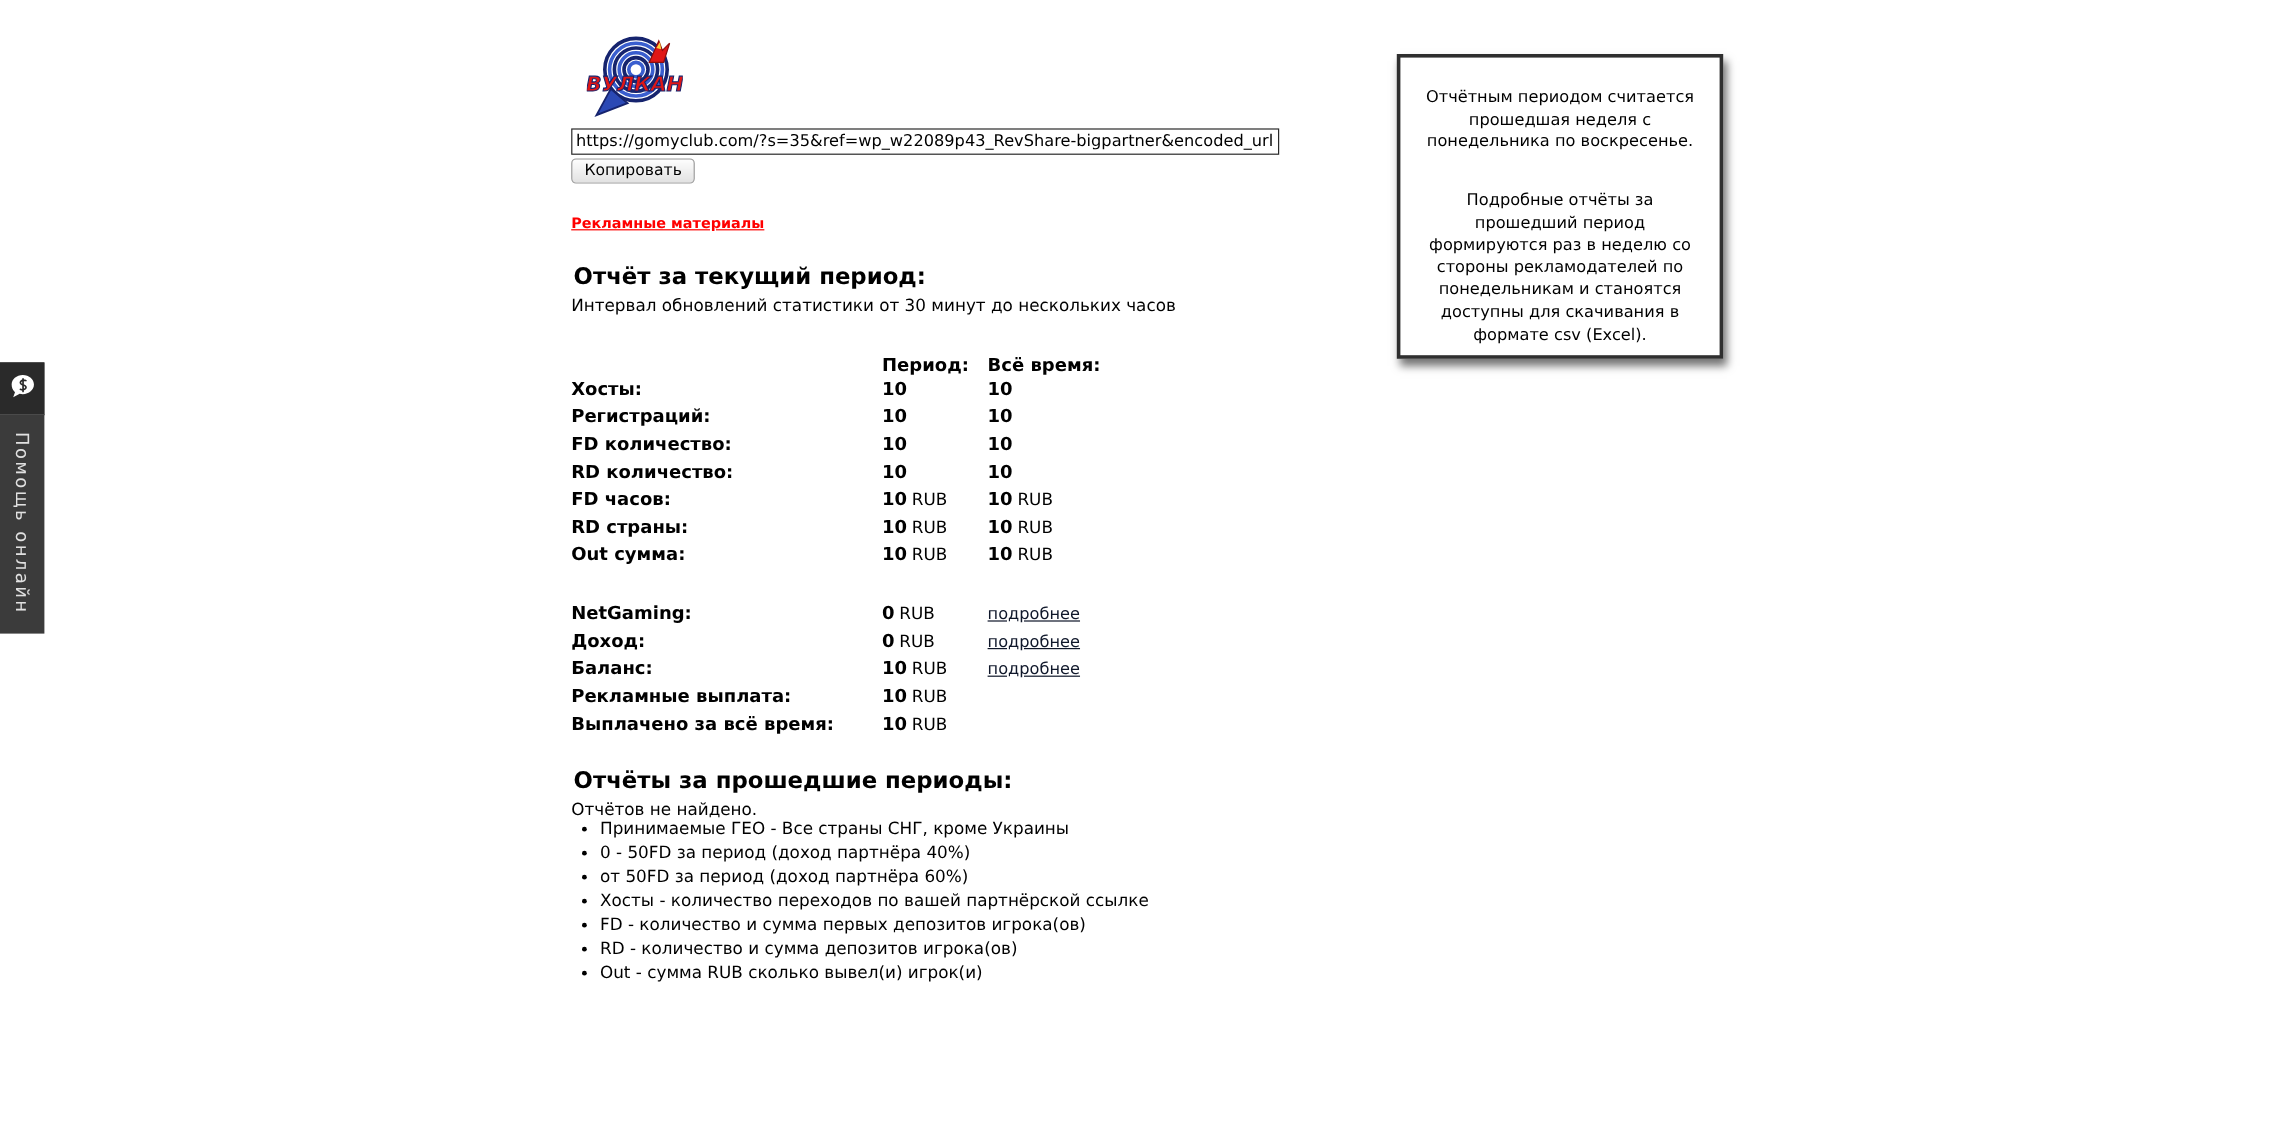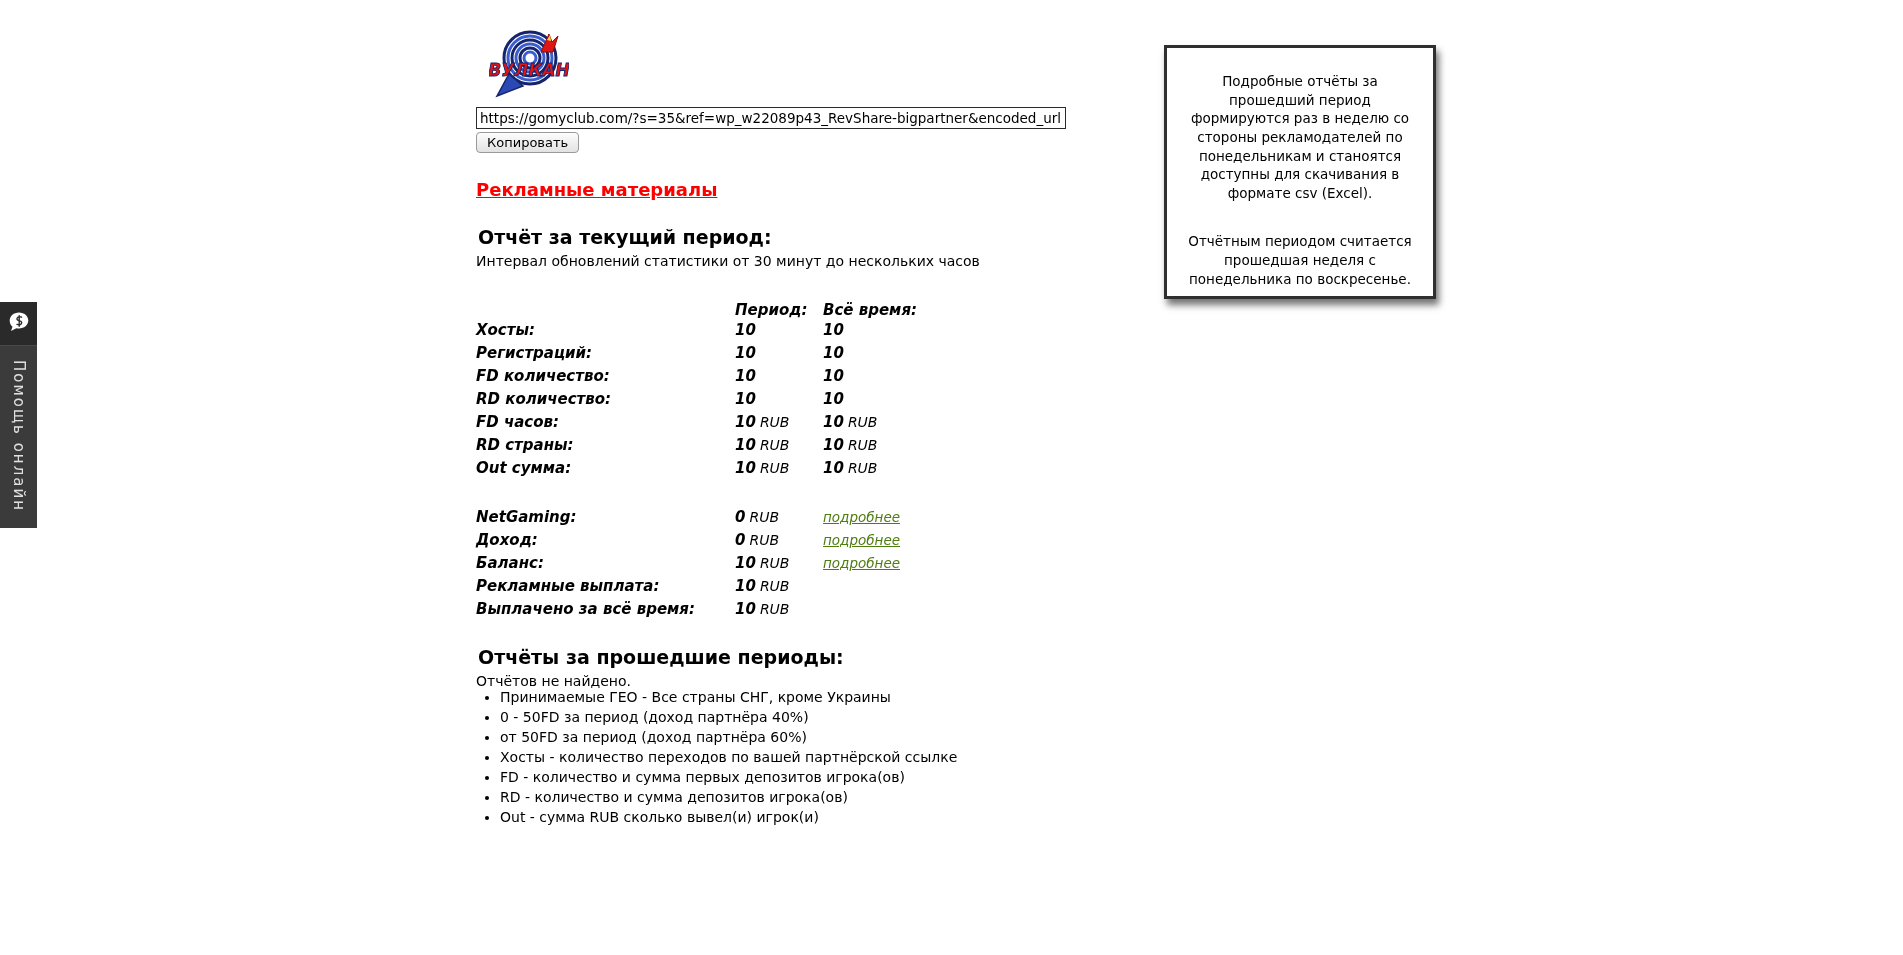--- a/index.html
+++ b/index.html
@@ -41,40 +41,40 @@
   }
   .copy-btn {
     margin-top: 3px;
     font-family: "DejaVu Sans", sans-serif;
     font-size: 13px; color: #000;
     background: linear-gradient(#fdfdfd, #e2e2e2);
     border: 1px solid #9a9a9a; border-radius: 4px;
     padding: 2px 10px; cursor: pointer;
   }
   .red-link {
-    color: #ff0000; font-weight: bold; font-size: 18px;
+    color: #ff0000; font-weight: bold; font-size: 12px;
     text-decoration: underline; cursor: pointer; display: inline-block;
   }
   .promo-link { margin-top: 26px; }
   .back-link  { margin-top: 42px; }
   .section-heading { font-weight: bold; font-size: 19px; padding-left: 2px; }
   .current-heading { margin-top: 26px; }
   .note { font-size: 14px; margin-top: 5px; }
   
   .stats { margin-top: 32px; }
   .stats-row, .totals-row {
     display: grid; grid-template-columns: 259px 88px 160px;
-    align-items: baseline; height: 23px; font-size: 15px; font-style: italic;
+    align-items: baseline; height: 23px; font-size: 15px;
   }
   .stats-header { font-weight: bold; height: 20px; }
   .row-label { font-weight: bold; }
   .num { font-weight: bold; }
   .unit { font-weight: normal; margin-left: 4px; font-size: 14px; }
   .details-link {
-    color: #4d7c0f; font-size: 13.5px; text-decoration: underline; cursor: pointer;
+    color: #0f172a; font-size: 13.5px; text-decoration: underline; cursor: pointer;
   }
   .totals { margin-top: 26px; }
   .past-heading { margin-top: 23px; }
   .empty-note { font-size: 14px; margin-top: 5px; }
   
   ul.bullets {
     margin: 0; padding-left: 24px; font-size: 14px;
   }
   ul.bullets li { margin-bottom: 4px; }
   .terms-list { margin-top: 38px; }
@@ -231,15 +231,15 @@
     <li>FD - количество и сумма первых депозитов игрока(ов)</li>
     <li>RD - количество и сумма депозитов игрока(ов)</li>
     <li>Out - сумма RUB сколько вывел(и) игрок(и)</li>
   </ul>
 
   
 
 </div>
 
 <div class="info-box">
+  <p>Отчётным периодом считается прошедшая неделя с понедельника по воскресенье.</p>
   <p>Подробные отчёты за прошедший период формируются раз в неделю со стороны рекламодателей по понедельникам и станоятся доступны для скачивания в формате csv (Excel).</p>
-  <p>Отчётным периодом считается прошедшая неделя с понедельника по воскресенье.</p>
 </div>
 
 </body></html>

